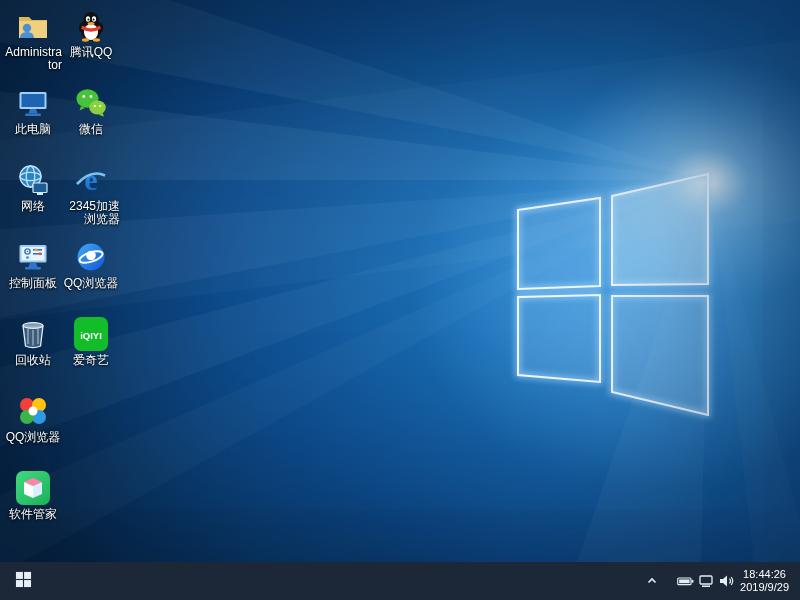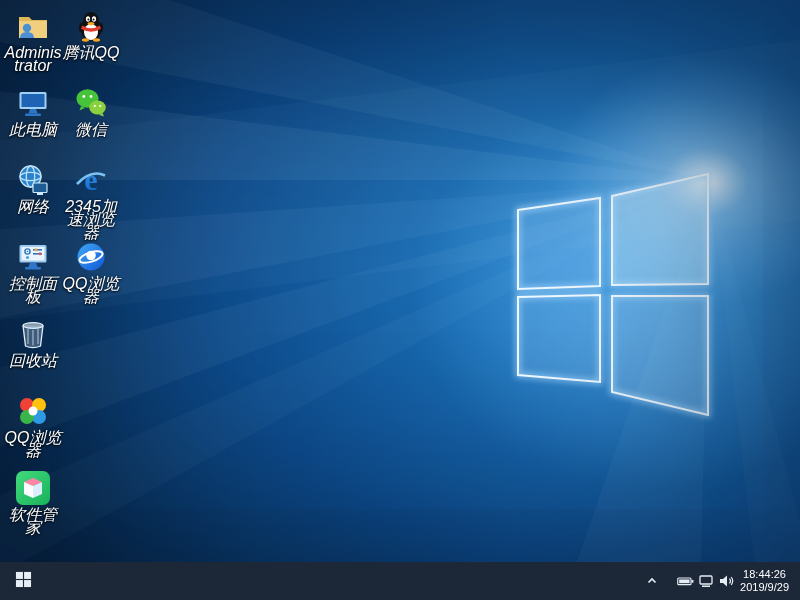--- a/index.html
+++ b/index.html
@@ -6,23 +6,23 @@
   html,body { width:800px; height:600px; overflow:hidden; font-family:"Liberation Sans",sans-serif; }
   .desktop { position:relative; width:800px; height:600px; background:#0b4a86; overflow:hidden; }
   .wallpaper { position:absolute; inset:0; width:100%; height:100%; display:block; }
   .vignette { position:absolute; inset:0; box-shadow: inset 0 0 190px 40px rgba(3,14,34,.55); pointer-events:none; z-index:1; }
 
   .icon-grid { position:absolute; top:6px; left:4px; display:grid; grid-auto-flow:column;
                grid-template-rows:repeat(7,77px); grid-template-columns:repeat(2,58px); z-index:2; }
   .dicon { display:flex; flex-direction:column; align-items:center; padding-top:3px; cursor:pointer; }
   .dicon .glyph { width:34px; height:34px; flex:0 0 auto; }
   .dicon .glyph svg { width:100%; height:100%; display:block; }
-  .dicon .label { margin-top:3px; font-size:16px; line-height:13px; color:#fff; text-align:center;
+  .dicon .label { margin-top:3px; font-size:12px; line-height:13px; color:#fff; text-align:right;
                   max-width:58px; word-break:break-all;
-                  text-shadow:0 1px 2px rgba(0,0,0,.9), 0 0 3px rgba(0,0,0,.6);font-style:italic; }
+                  text-shadow:0 1px 2px rgba(0,0,0,.9), 0 0 3px rgba(0,0,0,.6); }
 
   .taskbar { position:absolute; left:0; right:0; bottom:0; height:38px; background:#1c2737;
              display:flex; align-items:center; z-index:3; }
   .start-btn { width:46px; height:38px; display:flex; align-items:center; justify-content:center;
                background:transparent; border:none; cursor:pointer; }
   .tray { margin-left:auto; display:flex; align-items:center; gap:3px; padding-right:8px; height:100%; }
   .tray-icon { width:17px; height:17px; display:flex; align-items:center; justify-content:center; cursor:pointer; }
   .tray-icon svg { display:block; }
   .tray-icon.chevron { margin-right:14px; }
   .clock { color:#fff; font-size:11px; line-height:13px; text-align:center; padding:0 3px; cursor:default; }
@@ -249,20 +249,29 @@
           </linearGradient>
             </defs>
           <circle cx="17" cy="17" r="13.5" fill="url(#gqb)"></circle>
           <circle cx="17" cy="15.5" r="4.8" fill="#fff"></circle>
           <ellipse cx="17" cy="17" rx="12" ry="4.6" fill="none" stroke="#fff" stroke-width="2" transform="rotate(-18 17 17)"></ellipse>
         </svg>
       </span>
       <span class="label">QQ浏览器</span>
     </div>
 
+    <div class="dicon">
+      <span class="glyph">
+        <svg viewBox="0 0 34 34">
+          <rect width="34" height="34" rx="7" fill="#13bd29"></rect>
+          <text x="17" y="21.5" text-anchor="middle" font-size="9.5" font-weight="bold" fill="#fff">iQIYI</text>
+        </svg>
+      </span>
+      <span class="label">爱奇艺</span>
+    </div>
 
   </div>
 
   <div class="taskbar">
     <button class="start-btn">
       <span>
         <svg width="17" height="17" viewBox="0 0 18 18">
           <g fill="#e8eef5">
             <rect x="1" y="1" width="7.4" height="7.4"></rect>
             <rect x="9.6" y="1" width="7.4" height="7.4"></rect>

